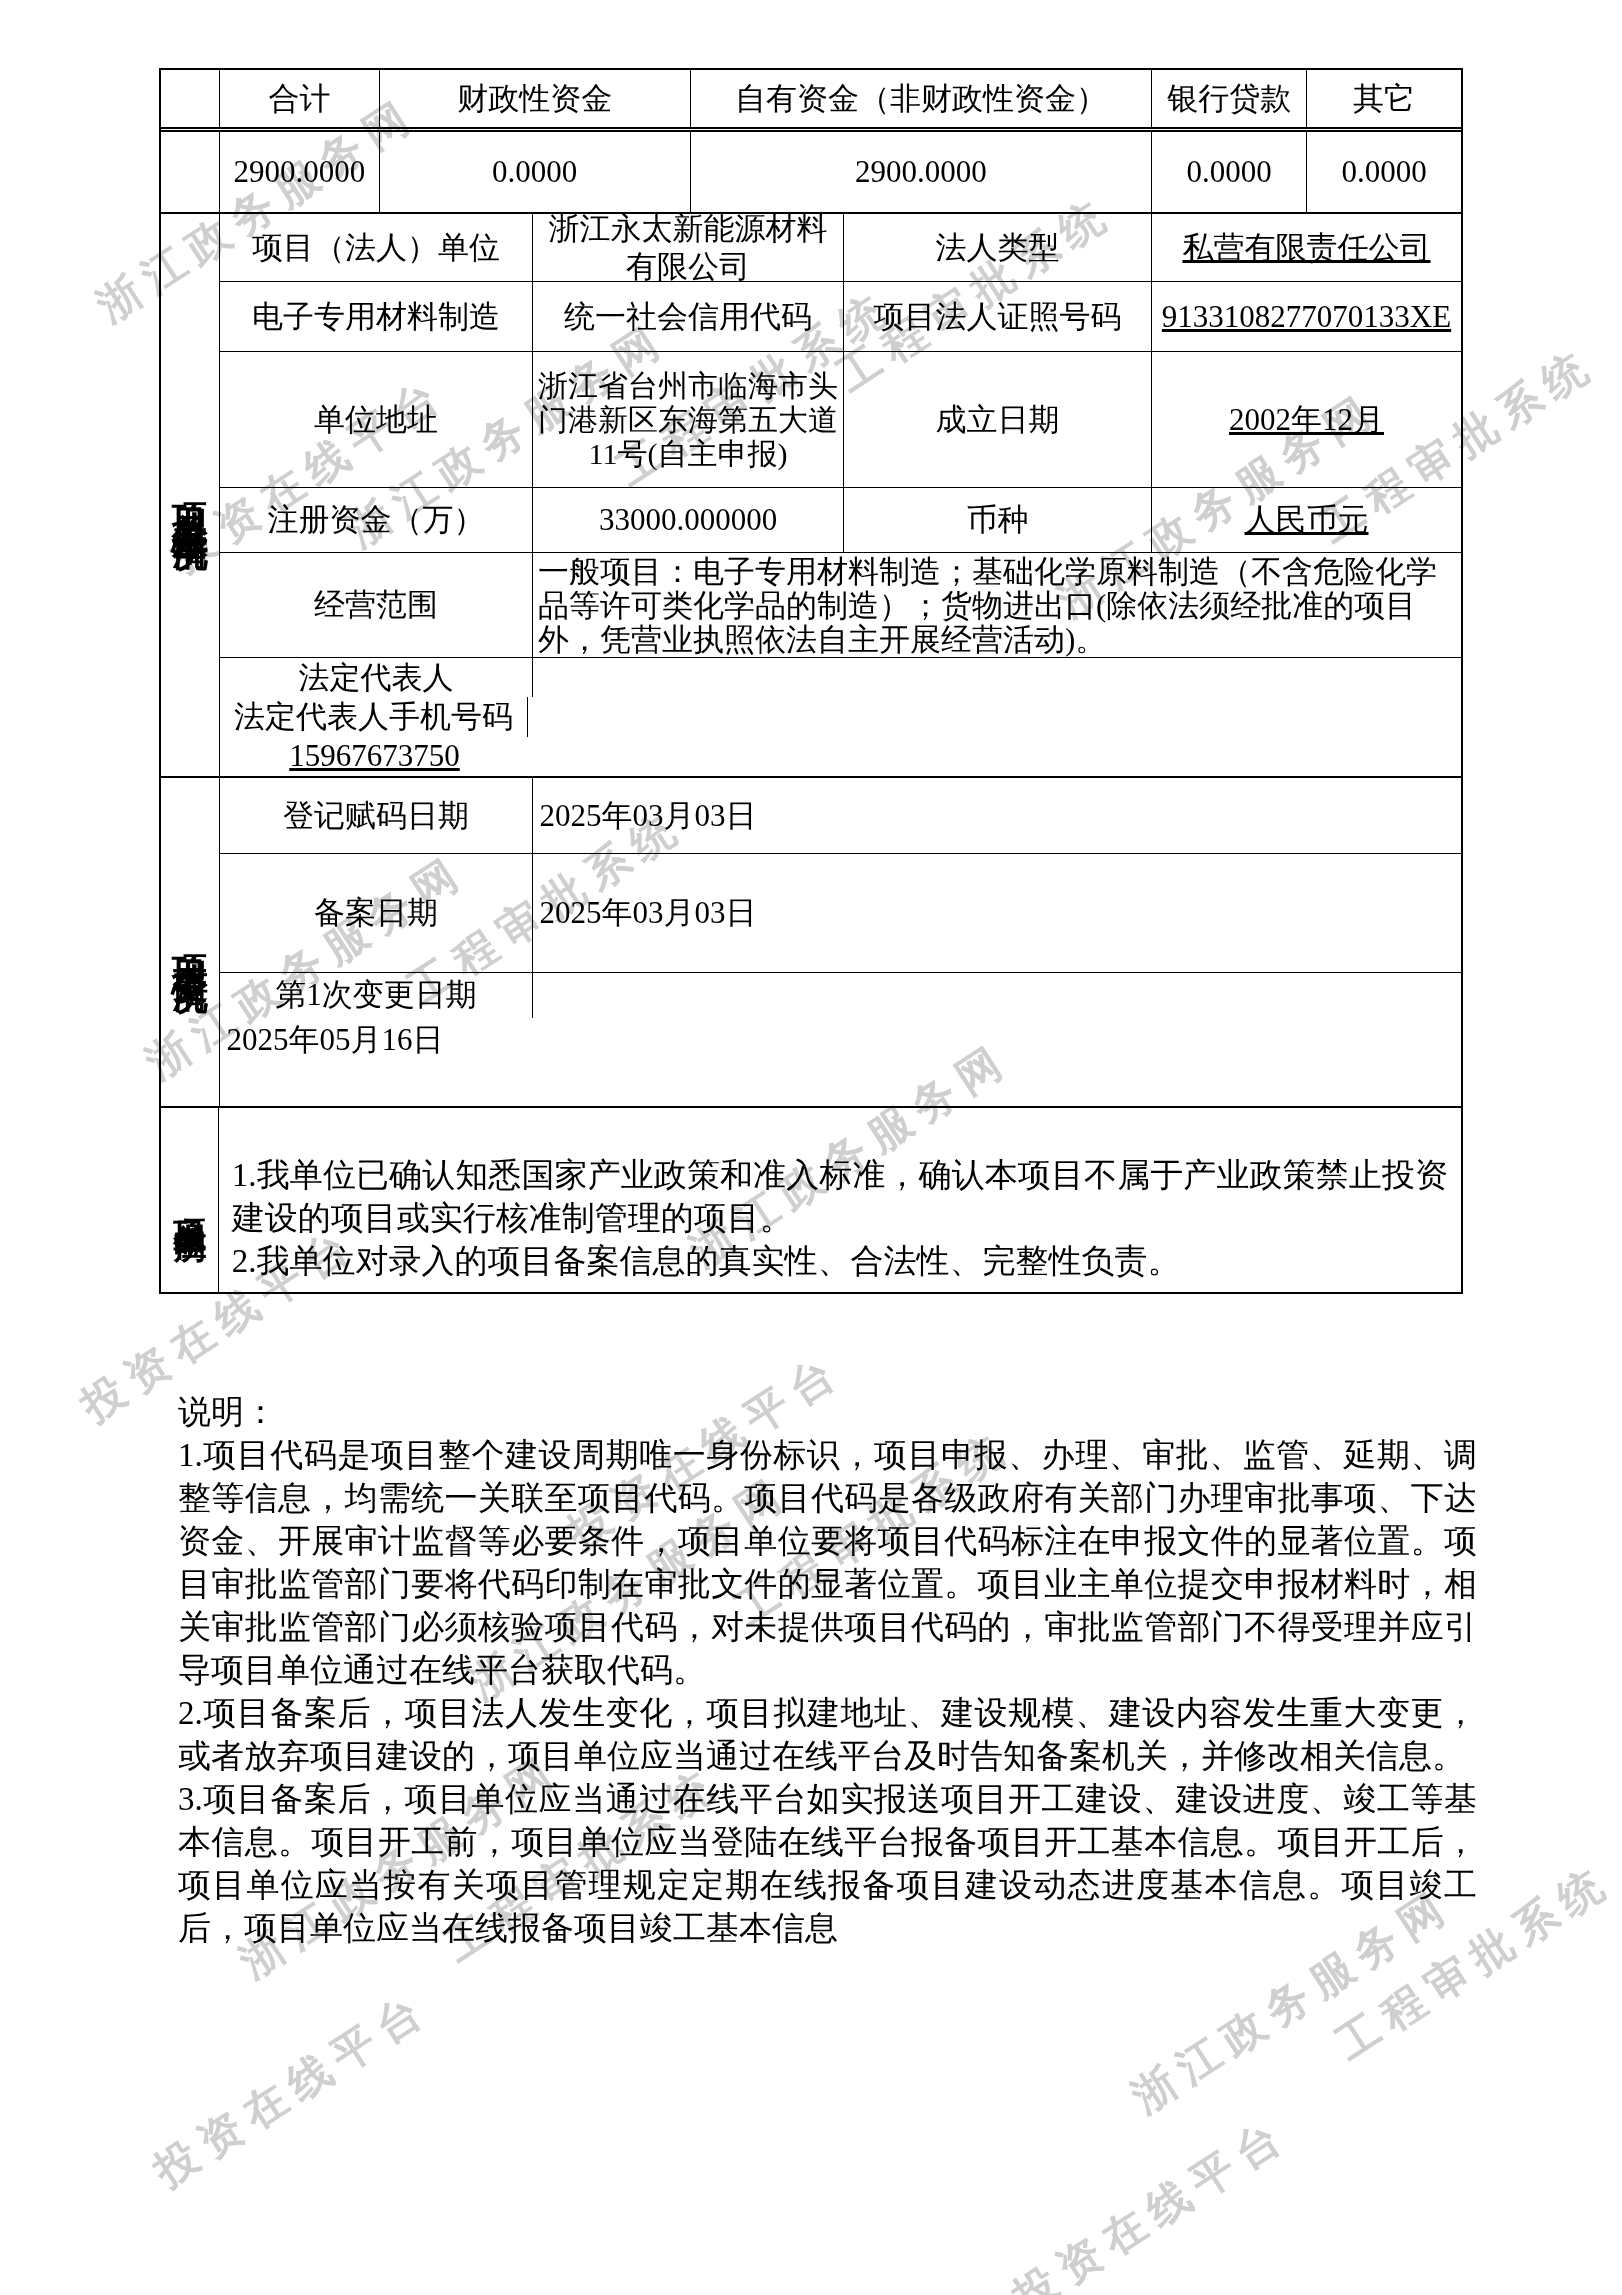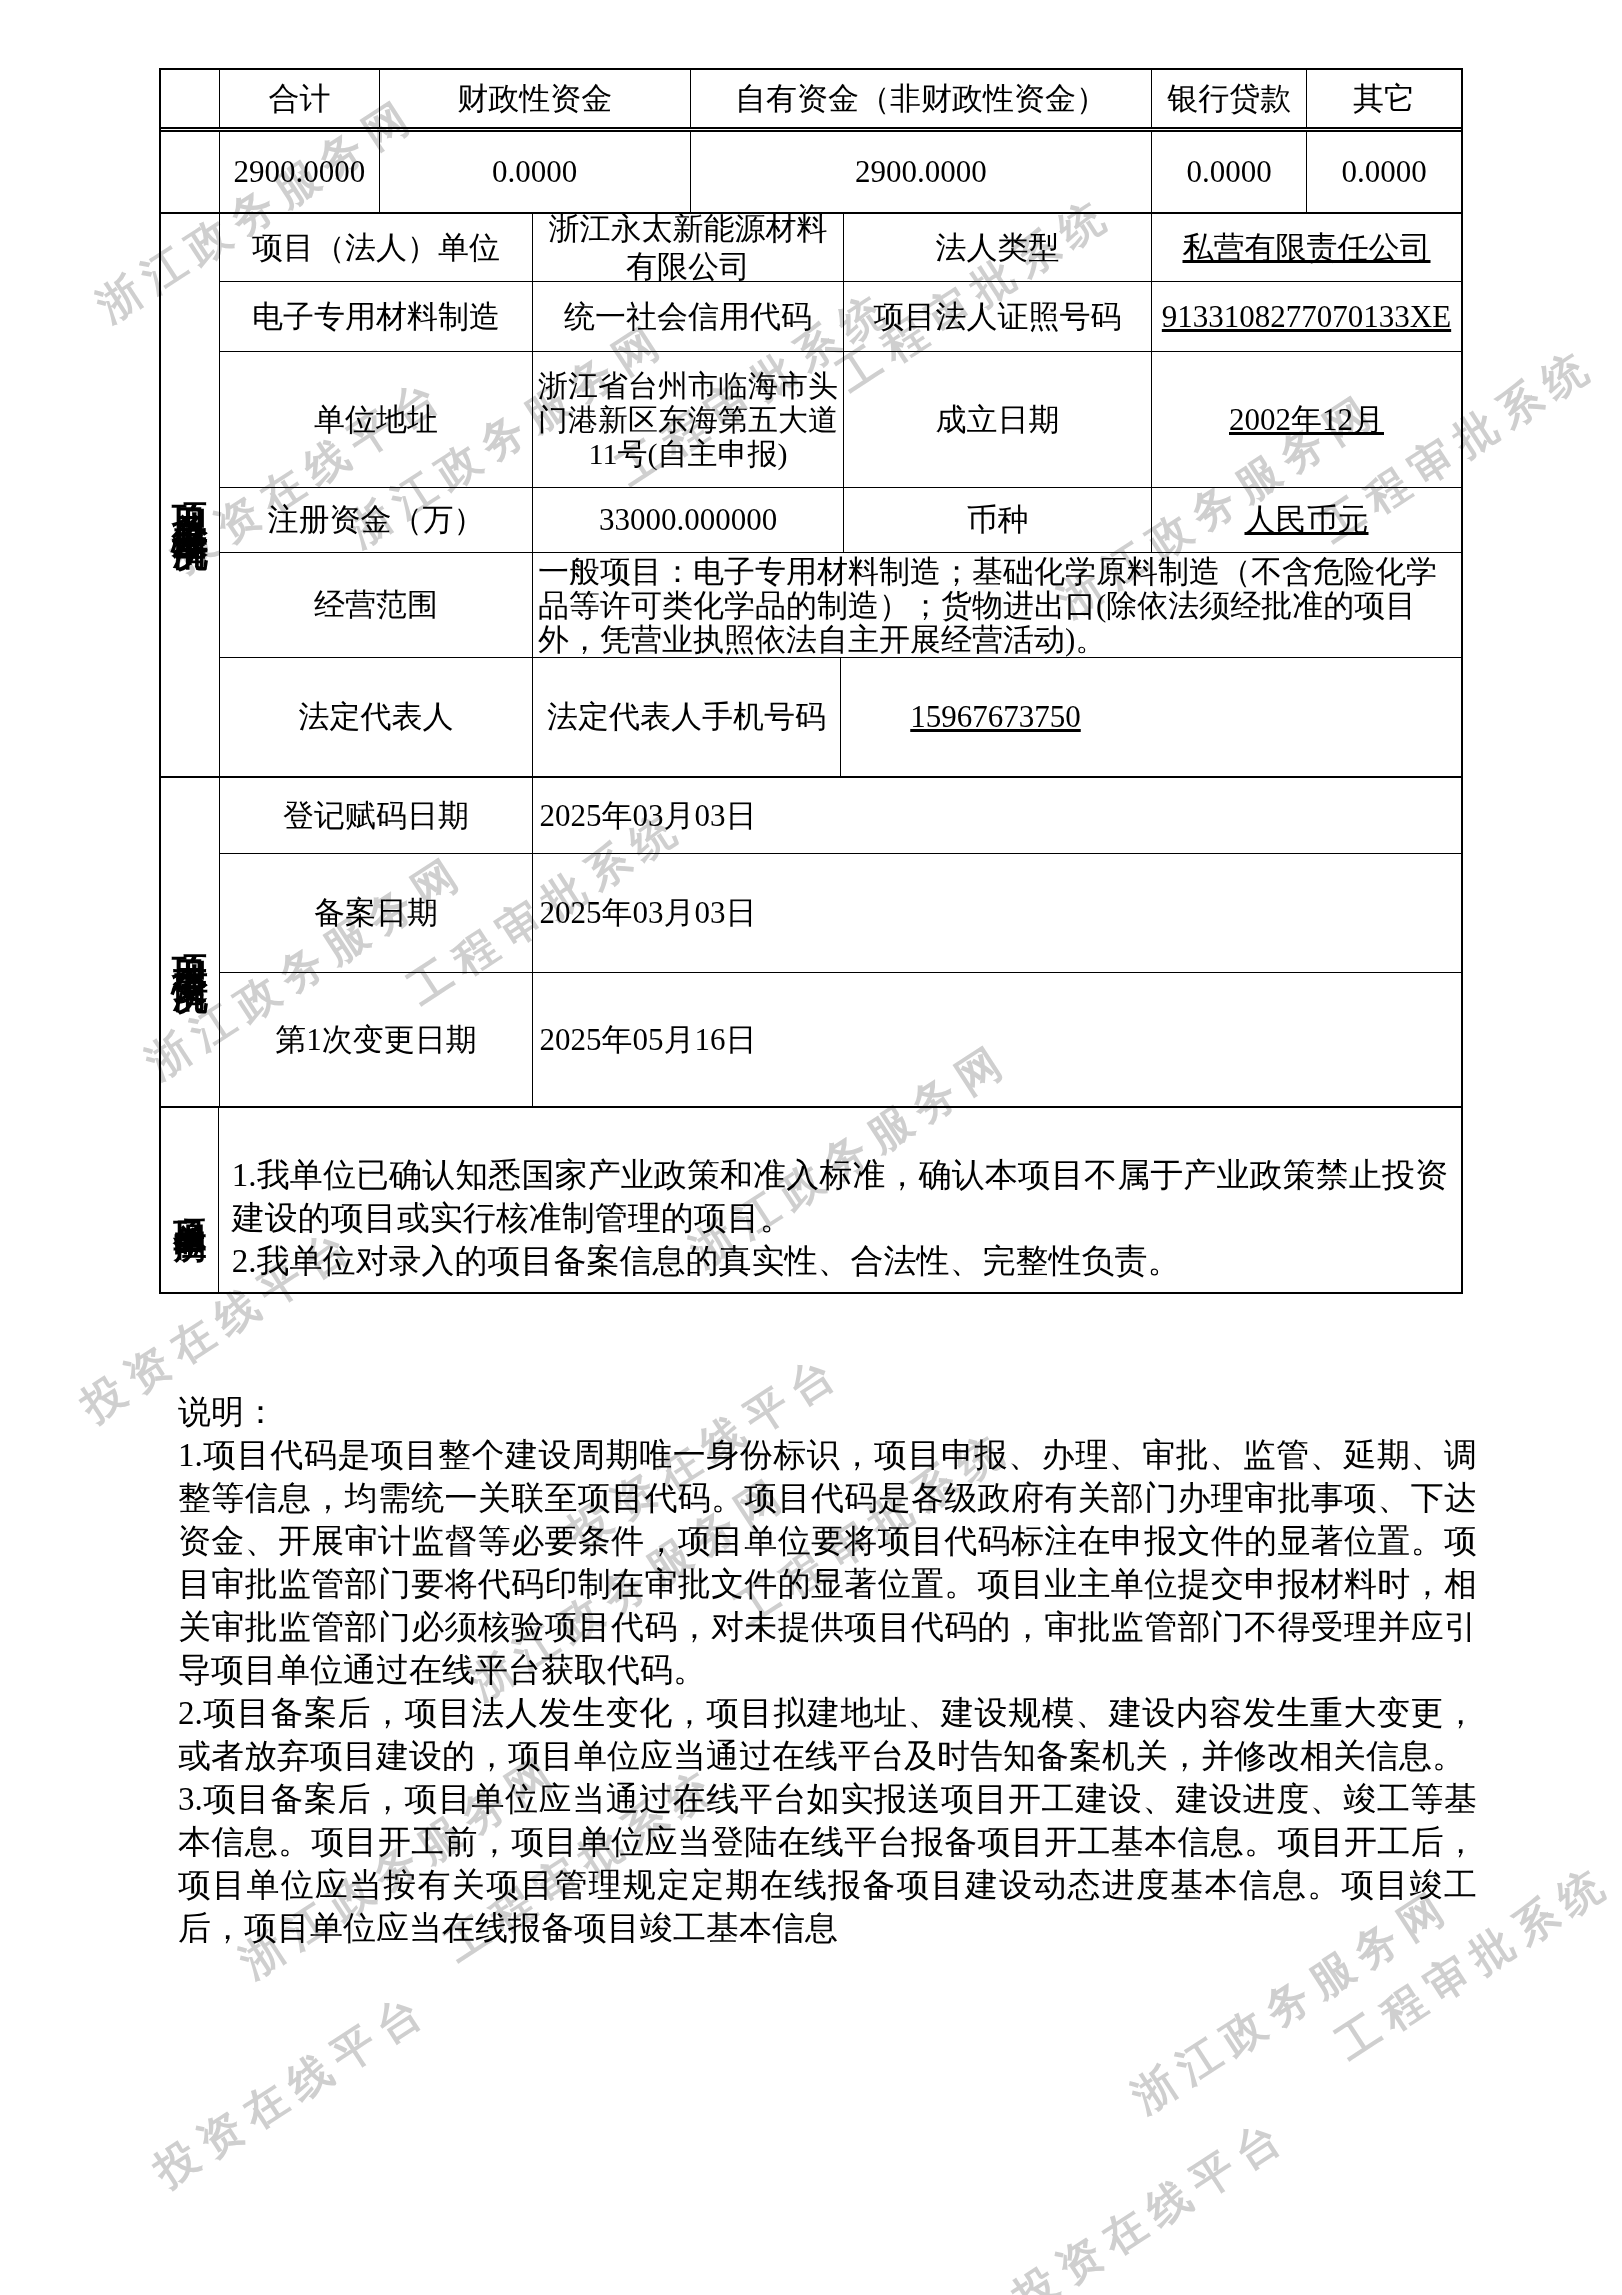--- a/index.html
+++ b/index.html
@@ -23,21 +23,21 @@
   .cell.last{border-right:none;}
   .cell.left{justify-content:flex-start;text-align:left;}
   .num{word-break:break-all;}
 
   .section{display:flex;box-sizing:border-box;border-bottom:1.6px solid #000;}
   .side{width:59px;box-sizing:border-box;border-right:1.6px solid #000;display:flex;
         align-items:center;justify-content:center;}
   .vlabel{writing-mode:vertical-lr;text-orientation:upright;font-weight:bold;
           font-size:36px;letter-spacing:4.9px;line-height:1;}
   .content{width:1241px;}
-  .content .row:last-child{border-bottom:none;}
+  .content .row:last-child{border-bottom:none;flex-direction:column;}
 
   .w-c1{width:313px;} .w-c2{width:311px;} .w-c3{width:308px;} .w-c4{width:309px;text-decoration:underline;}
   .w-wide{width:928px;}
   .fw-0{width:59px;} .fw-1{width:160px;} .fw-2{width:311px;} .fw-3{width:462px;}
   .fw-4{width:155px;} .fw-5{width:154px;}
 
   .addr{line-height:34px;font-size:30px;}
   .scope{line-height:34px;text-align:justify;align-items:flex-start;padding-top:1.6px;}
   .cert{line-height:34px;word-break:break-all;}
   .date-val{padding-left:6.5px;}

